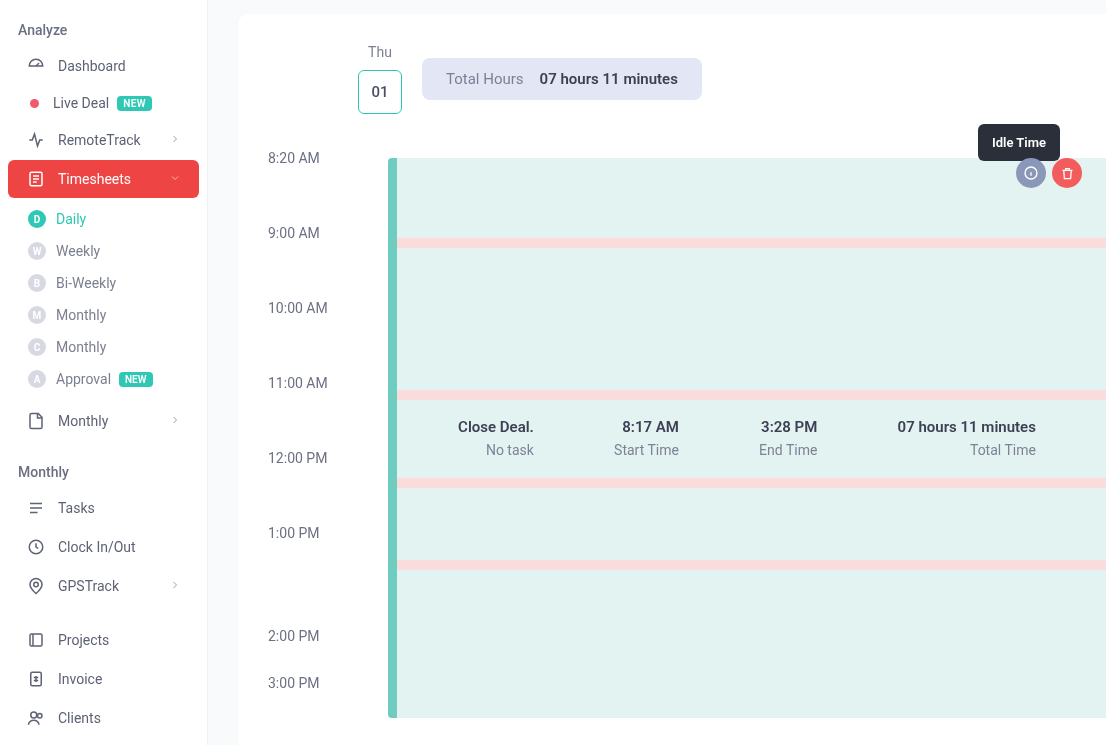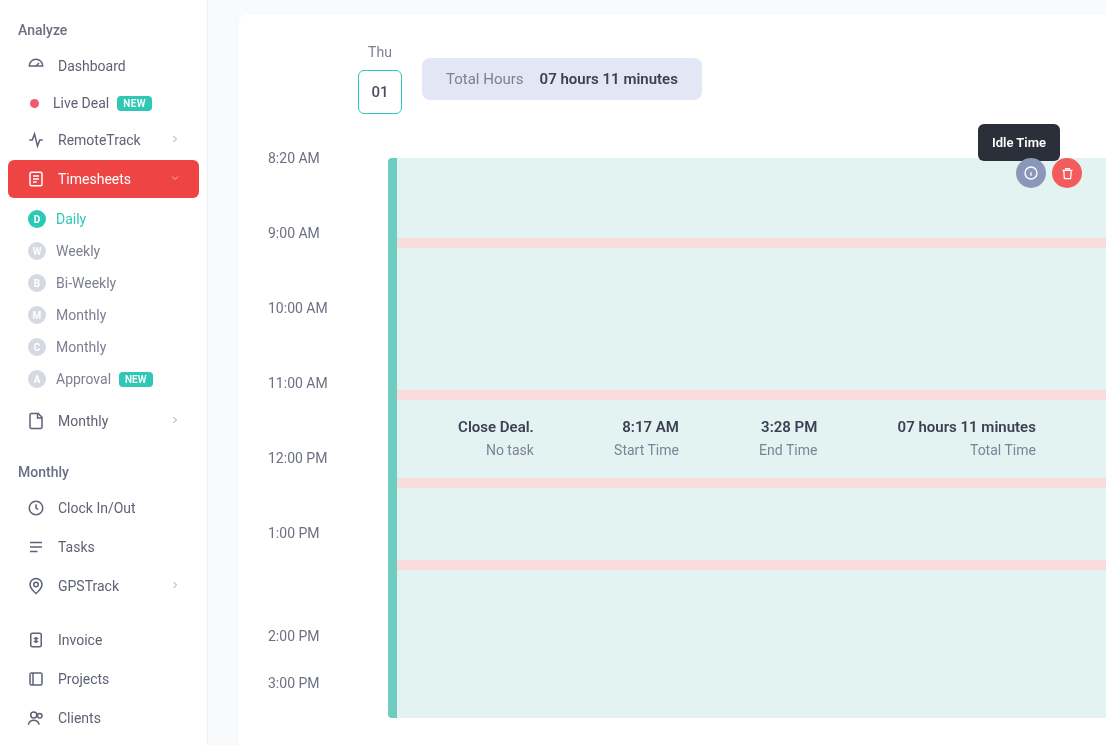--- a/index.html
+++ b/index.html
@@ -315,34 +315,34 @@
           <path d="M9 6l6 6-6 6"></path>
         </svg>
     </span>
   </div>
 
   <div class="section-title" style="margin-top:14px">Monthly</div>
 
   <div class="nav-item">
     <span class="icon">
       <svg width="18" height="18" viewBox="0 0 24 24" fill="none" stroke="currentColor" stroke-width="2">
+          <path d="M4 6h16M4 12h16M4 18h10"></path>
+        </svg>
+    </span>
+    <span>Tasks</span>
+  </div>
+
+  <div class="nav-item">
+    <span class="icon">
+      <svg width="18" height="18" viewBox="0 0 24 24" fill="none" stroke="currentColor" stroke-width="2">
           <circle cx="12" cy="12" r="9"></circle>
           <path d="M12 7v5l3 2"></path>
         </svg>
     </span>
     <span>Clock In/Out</span>
-  </div>
-
-  <div class="nav-item">
-    <span class="icon">
-      <svg width="18" height="18" viewBox="0 0 24 24" fill="none" stroke="currentColor" stroke-width="2">
-          <path d="M4 6h16M4 12h16M4 18h10"></path>
-        </svg>
-    </span>
-    <span>Tasks</span>
   </div>
 
   <div class="nav-item">
     <span class="icon">
       <svg width="18" height="18" viewBox="0 0 24 24" fill="none" stroke="currentColor" stroke-width="2">
           <circle cx="12" cy="10" r="3"></circle>
           <path d="M12 2a8 8 0 0 1 8 8c0 5-8 12-8 12S4 15 4 10a8 8 0 0 1 8-8z"></path>
         </svg>
     </span>
     <span>GPSTrack</span>
@@ -351,35 +351,35 @@
           <path d="M9 6l6 6-6 6"></path>
         </svg>
     </span>
   </div>
 
   <div style="height:14px"></div>
 
   <div class="nav-item">
     <span class="icon">
       <svg width="18" height="18" viewBox="0 0 24 24" fill="none" stroke="currentColor" stroke-width="2">
+          <rect x="4" y="4" width="16" height="16" rx="2"></rect>
+          <path d="M8 4v16"></path>
+        </svg>
+    </span>
+    <span>Projects</span>
+  </div>
+
+  <div class="nav-item">
+    <span class="icon">
+      <svg width="18" height="18" viewBox="0 0 24 24" fill="none" stroke="currentColor" stroke-width="2">
           <rect x="5" y="3" width="14" height="18" rx="2"></rect>
           <path d="M12 8v8M9 10h6M9 14h6"></path>
         </svg>
     </span>
     <span>Invoice</span>
-  </div>
-
-  <div class="nav-item">
-    <span class="icon">
-      <svg width="18" height="18" viewBox="0 0 24 24" fill="none" stroke="currentColor" stroke-width="2">
-          <rect x="4" y="4" width="16" height="16" rx="2"></rect>
-          <path d="M8 4v16"></path>
-        </svg>
-    </span>
-    <span>Projects</span>
   </div>
 
   <div class="nav-item">
     <span class="icon">
       <svg width="18" height="18" viewBox="0 0 24 24" fill="none" stroke="currentColor" stroke-width="2">
           <circle cx="9" cy="8" r="4"></circle>
           <path d="M2 21c0-4 4-6 7-6s7 2 7 6"></path>
           <circle cx="17" cy="9" r="3"></circle>
         </svg>
     </span>

